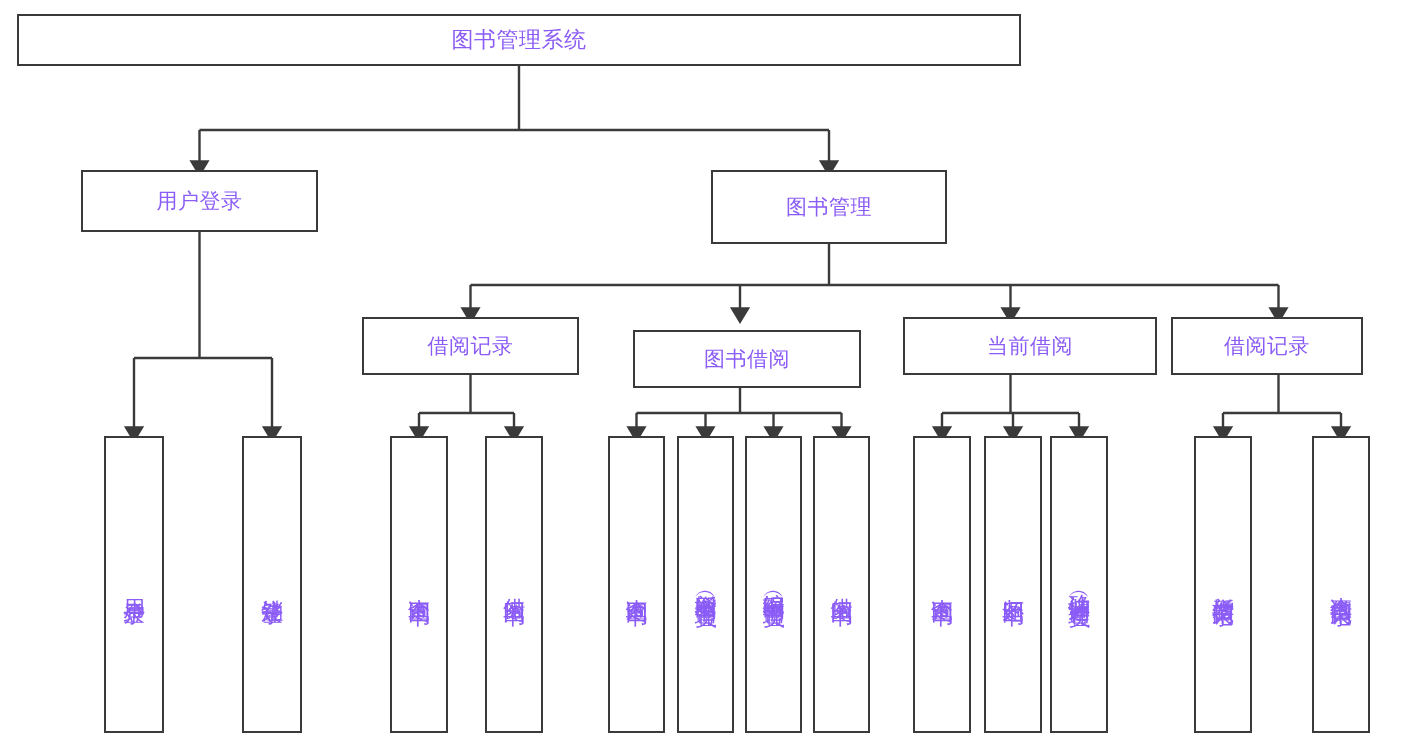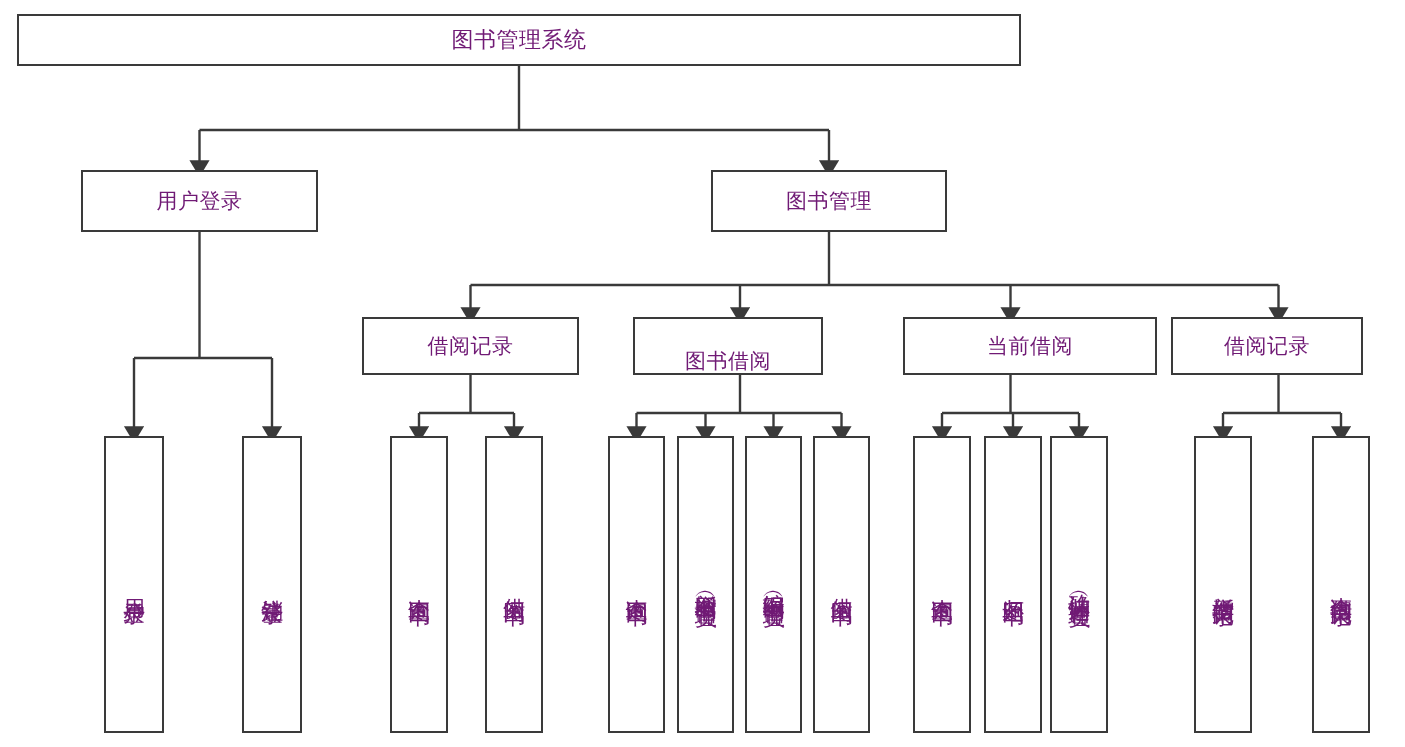--- a/index.html
+++ b/index.html
@@ -34,21 +34,21 @@
     display: flex;
     align-items: center;
     justify-content: center;
     color: #262626;
   }
   .node-label {
     display: block;
     text-align: center;
     line-height: 1.12;
     letter-spacing: 0.5px;
-    color: #701a75;
+    color: #8b5cf6;
   }
   .node.horizontal .node-label {
     font-size: 21px;
   }
   .node.vertical {
     padding: 4px 0;
   }
   .node.vertical .node-label {
     writing-mode: vertical-rl;
     text-orientation: upright;
@@ -113,27 +113,27 @@
         <line x1="1341" y1="413" x2="1341" y2="434" stroke="#3a3a3a" stroke-width="2.4" marker-end="url(#arrowhead)"></line>
       </g>
   </svg>
   <div id="node-layer">
       <div class="node horizontal root" style="left: 17px; top: 14px; width: 1004px; height: 52px;">
         <span class="node-label">图书管理系统</span>
       </div>
       <div class="node horizontal" style="left: 81px; top: 170px; width: 237px; height: 62px;">
         <span class="node-label">用户登录</span>
       </div>
-      <div class="node horizontal" style="left: 711px; top: 170px; width: 236px; height: 62px;">
+      <div class="node horizontal" style="left: 711px; top: 170px; width: 236px; height: 74px;">
         <span class="node-label">图书管理</span>
       </div>
       <div class="node horizontal" style="left: 362px; top: 317px; width: 217px; height: 58px;">
         <span class="node-label">借阅记录</span>
       </div>
-      <div class="node horizontal" style="left: 633px; top: 317px; width: 190px; height: 58px; align-items: flex-end;">
+      <div class="node horizontal" style="left: 633px; top: 330px; width: 228px; height: 58px;">
         <span class="node-label">图书借阅</span>
       </div>
       <div class="node horizontal" style="left: 903px; top: 317px; width: 254px; height: 58px;">
         <span class="node-label">当前借阅</span>
       </div>
       <div class="node horizontal" style="left: 1171px; top: 317px; width: 192px; height: 58px;">
         <span class="node-label">借阅记录</span>
       </div>
       <div class="node vertical" style="left: 104px; top: 436px; width: 60px; height: 297px;">
         <span class="node-label">用户登录</span>

